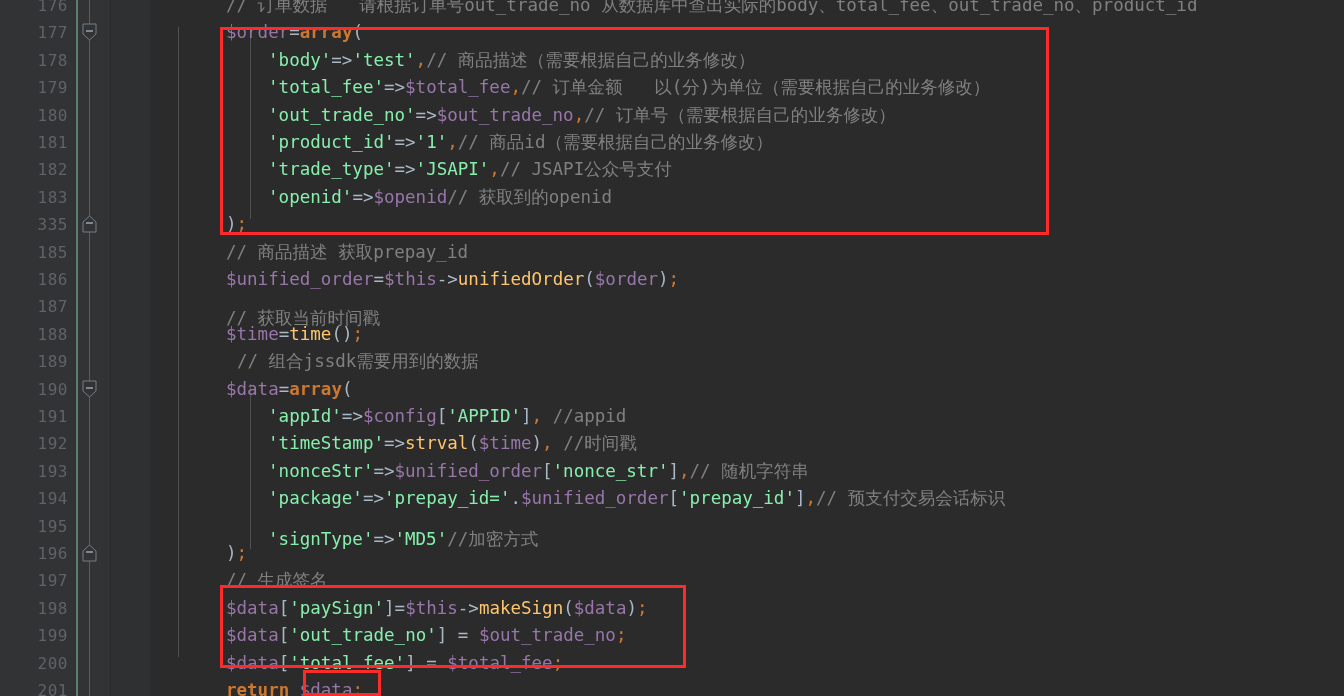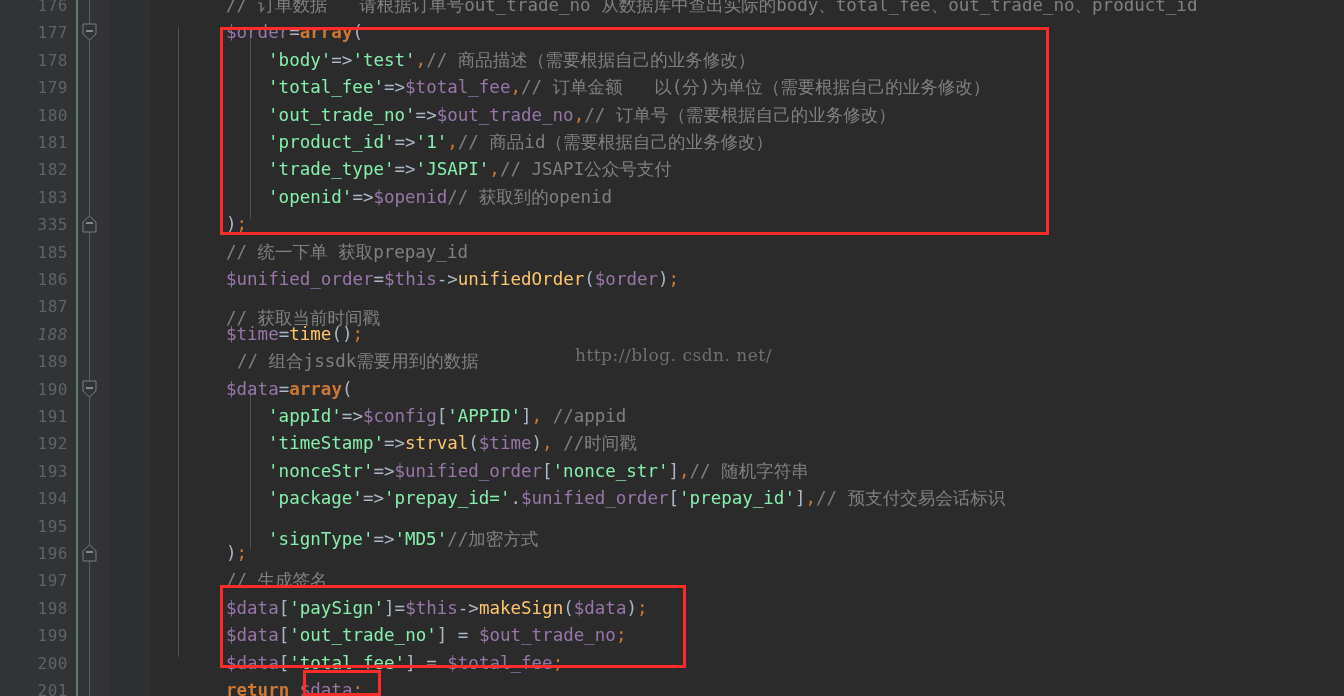--- a/index.html
+++ b/index.html
@@ -149,21 +149,21 @@
         <div class="linenum" style="top: 46.8px;">178</div>
         <div class="linenum" style="top: 74.2px;">179</div>
         <div class="linenum" style="top: 101.6px;">180</div>
         <div class="linenum" style="top: 129px;">181</div>
         <div class="linenum" style="top: 156.4px;">182</div>
         <div class="linenum" style="top: 183.8px;">183</div>
         <div class="linenum" style="top: 211.2px;">335</div>
         <div class="linenum" style="top: 238.6px;">185</div>
         <div class="linenum" style="top: 266px;">186</div>
         <div class="linenum" style="top: 293.4px;">187</div>
-        <div class="linenum" style="top: 320.8px; font-style: italic;">188</div>
+        <div class="linenum" style="top: 320.8px;">188</div>
         <div class="linenum" style="top: 348.2px;">189</div>
         <div class="linenum" style="top: 375.6px;">190</div>
         <div class="linenum" style="top: 403px;">191</div>
         <div class="linenum" style="top: 430.4px;">192</div>
         <div class="linenum" style="top: 457.8px;">193</div>
         <div class="linenum" style="top: 485.2px;">194</div>
         <div class="linenum" style="top: 512.6px;">195</div>
         <div class="linenum" style="top: 540px;">196</div>
         <div class="linenum" style="top: 567.4px;">197</div>
         <div class="linenum" style="top: 594.8px; padding-left: 24px;">198</div>
@@ -210,39 +210,38 @@
     <div id="code-lines">
         <div class="code-line" style="top: -8px; left: 76px;"><span class="c-comment">// 订单数据   请根据订单号out_trade_no 从数据库中查出实际的body、total_fee、out_trade_no、product_id</span></div>
         <div class="code-line" style="top: 19.4px; left: 76px;"><span class="c-var">$order</span><span class="c-punct">=</span><span class="c-keyword">array</span><span class="c-punct">(</span></div>
         <div class="code-line" style="top: 46.8px; left: 118.08px;"><span class="c-string">'body'</span><span class="c-punct">=&gt;</span><span class="c-string">'test'</span><span class="c-semi">,</span><span class="c-comment">// 商品描述（需要根据自己的业务修改）</span></div>
         <div class="code-line" style="top: 74.2px; left: 118.08px;"><span class="c-string">'total_fee'</span><span class="c-punct">=&gt;</span><span class="c-var">$total_fee</span><span class="c-semi">,</span><span class="c-comment">// 订单金额   以(分)为单位（需要根据自己的业务修改）</span></div>
         <div class="code-line" style="top: 101.6px; left: 118.08px;"><span class="c-string">'out_trade_no'</span><span class="c-punct">=&gt;</span><span class="c-var">$out_trade_no</span><span class="c-semi">,</span><span class="c-comment">// 订单号（需要根据自己的业务修改）</span></div>
         <div class="code-line" style="top: 129px; left: 118.08px;"><span class="c-string">'product_id'</span><span class="c-punct">=&gt;</span><span class="c-string">'1'</span><span class="c-semi">,</span><span class="c-comment">// 商品id（需要根据自己的业务修改）</span></div>
         <div class="code-line" style="top: 156.4px; left: 118.08px;"><span class="c-string">'trade_type'</span><span class="c-punct">=&gt;</span><span class="c-string">'JSAPI'</span><span class="c-semi">,</span><span class="c-comment">// JSAPI公众号支付</span></div>
         <div class="code-line" style="top: 183.8px; left: 118.08px;"><span class="c-string">'openid'</span><span class="c-punct">=&gt;</span><span class="c-var">$openid</span><span class="c-comment">// 获取到的openid</span></div>
         <div class="code-line" style="top: 211.2px; left: 76px;"><span class="c-punct">)</span><span class="c-semi">;</span></div>
-        <div class="code-line" style="top: 238.6px; left: 76px;"><span class="c-comment">// 统一下单 获取prepay_id</span></div>
+        <div class="code-line" style="top: 238.6px; left: 76px;"><span class="c-comment">// 商品描述 获取prepay_id</span></div>
         <div class="code-line" style="top: 266px; left: 76px;"><span class="c-var">$unified_order</span><span class="c-punct">=</span><span class="c-var">$this</span><span class="c-punct">-&gt;</span><span class="c-func">unifiedOrder</span><span class="c-punct">(</span><span class="c-var">$order</span><span class="c-punct">)</span><span class="c-semi">;</span></div>
         <div class="code-line" style="top: 293.4px; left: 76px; margin-top: 12px;"><span class="c-comment">// 获取当前时间戳</span></div>
         <div class="code-line" style="top: 320.8px; left: 76px;"><span class="c-var">$time</span><span class="c-punct">=</span><span class="c-func">time</span><span class="c-punct">()</span><span class="c-semi">;</span></div>
         <div class="code-line" style="top: 348.2px; left: 76px; margin-left: 11px;"><span class="c-comment">// 组合jssdk需要用到的数据</span></div>
         <div class="code-line" style="top: 375.6px; left: 76px;"><span class="c-var">$data</span><span class="c-punct">=</span><span class="c-keyword">array</span><span class="c-punct">(</span></div>
         <div class="code-line" style="top: 403px; left: 118.08px;"><span class="c-string">'appId'</span><span class="c-punct">=&gt;</span><span class="c-var">$config</span><span class="c-punct">[</span><span class="c-string">'APPID'</span><span class="c-punct">]</span><span class="c-semi">,</span><span class="c-punct"> </span><span class="c-comment">//appid</span></div>
         <div class="code-line" style="top: 430.4px; left: 118.08px;"><span class="c-string">'timeStamp'</span><span class="c-punct">=&gt;</span><span class="c-func">strval</span><span class="c-punct">(</span><span class="c-var">$time</span><span class="c-punct">)</span><span class="c-semi">,</span><span class="c-punct"> </span><span class="c-comment">//时间戳</span></div>
         <div class="code-line" style="top: 457.8px; left: 118.08px;"><span class="c-string">'nonceStr'</span><span class="c-punct">=&gt;</span><span class="c-var">$unified_order</span><span class="c-punct">[</span><span class="c-string">'nonce_str'</span><span class="c-punct">]</span><span class="c-semi">,</span><span class="c-comment">// 随机字符串</span></div>
         <div class="code-line" style="top: 485.2px; left: 118.08px;"><span class="c-string">'package'</span><span class="c-punct">=&gt;</span><span class="c-string">'prepay_id='</span><span class="c-punct">.</span><span class="c-var">$unified_order</span><span class="c-punct">[</span><span class="c-string">'prepay_id'</span><span class="c-punct">]</span><span class="c-semi">,</span><span class="c-comment">// 预支付交易会话标识</span></div>
         <div class="code-line" style="top: 526px; left: 118.08px;"><span class="c-string">'signType'</span><span class="c-punct">=&gt;</span><span class="c-string">'MD5'</span><span class="c-comment">//加密方式</span></div>
         <div class="code-line" style="top: 540px; left: 76px;"><span class="c-punct">)</span><span class="c-semi">;</span></div>
         <div class="code-line" style="top: 567.4px; left: 76px;"><span class="c-comment">// 生成签名</span></div>
         <div class="code-line" style="top: 594.8px; left: 76px;"><span class="c-var">$data</span><span class="c-punct">[</span><span class="c-string">'paySign'</span><span class="c-punct">]=</span><span class="c-var">$this</span><span class="c-punct">-&gt;</span><span class="c-func">makeSign</span><span class="c-punct">(</span><span class="c-var">$data</span><span class="c-punct">)</span><span class="c-semi">;</span></div>
         <div class="code-line" style="top: 622.2px; left: 76px;"><span class="c-var">$data</span><span class="c-punct">[</span><span class="c-string">'out_trade_no'</span><span class="c-punct">] = </span><span class="c-var">$out_trade_no</span><span class="c-semi">;</span></div>
         <div class="code-line" style="top: 649.6px; left: 76px;"><span class="c-var">$data</span><span class="c-punct">[</span><span class="c-string">'total_fee'</span><span class="c-punct">] = </span><span class="c-var">$total_fee</span><span class="c-semi">;</span></div>
         <div class="code-line" style="top: 677px; left: 76px;"><span class="c-keyword">return</span><span class="c-punct"> </span><span class="c-var">$data</span><span class="c-semi">;</span></div>
       </div>
 
-    <div class="watermark" style="left:425px; top:345px;">http://blog. csdn. net/</div>
   </div>
 
   <div class="redbox" style="left:220px; top:27px; width:829px; height:208px;"></div>
   <div class="redbox" style="left:220px; top:585px; width:466px; height:83px;"></div>
   <div class="redbox" style="left:303px; top:670px; width:78px; height:26px;"></div>
 
 </div>
 
 </body></html>

